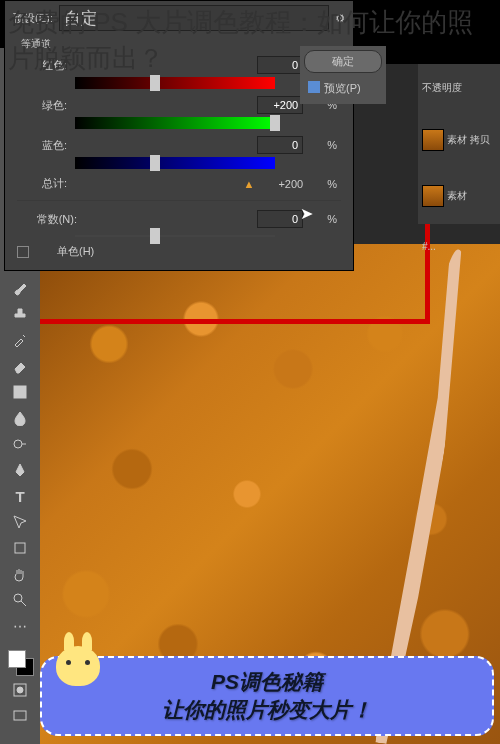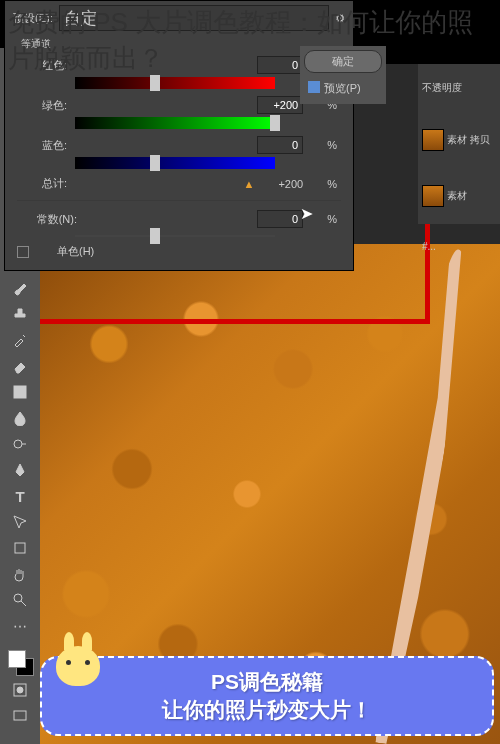--- a/index.html
+++ b/index.html
@@ -60,21 +60,21 @@
 .dialog-side { position: absolute; top: 0; left: 300px; width: 86px; display:flex; flex-direction:column; gap:4px; padding: 4px; background:#535353; font-size:11px; color:#ccc; z-index:11;margin-top:46px; }
 .dlg-btn { background:#6a6a6a; border:1px solid #333; padding:3px 0; text-align:center; border-radius:10px; }
 .preview-row { display:flex; align-items:flex-start; gap:4px; padding:4px; }
 .preview-row .check { width:12px; height:12px; background:#5a8dd4; }
 
 .right-panel { position: absolute; top: 64px; right: 0; width: 82px; height: 160px; background: #3b3b3b; font-size: 10px; color: #ccc; z-index: 5; }
 .panel-row { display:flex; align-items:center; gap:3px; padding: 17px 4px; }
 .layer-thumb { width: 22px; height: 22px; background: linear-gradient(#c87718,#8a4a0a); border:1px solid #000; }
 
 .banner { position: absolute; bottom: 8px; left: 40px; right: 6px; height: 80px; background: #6878f0; border-radius: 18px; border: 2px dashed #fff; display:flex; flex-direction:column; align-items:center; justify-content:center; z-index:30; }
-.banner-text { color:#ffffff; font-size: 21px; font-weight: bold; text-shadow: 1px 1px 2px rgba(0,0,0,0.3); }
+.banner-text { color:#0f172a; font-size: 21px; font-weight: bold; text-shadow: 1px 1px 2px rgba(0,0,0,0.3); font-style: italic; }
 .bunny { position:absolute; left: 14px; top: -12px; width: 44px; height: 40px; background:#ffe680; border-radius: 50% 50% 45% 45%; }
 .bunny::before, .bunny::after { content:""; position:absolute; width:10px; height:18px; background:#ffe680; border-radius:50% 50% 0 0; top:-14px; }
 .bunny::before { left:8px; } .bunny::after { right:8px; }
 .eyes { position:absolute; top:14px; left:10px; width:24px; display:flex; justify-content:space-between; }
 .eyes span { width:5px; height:5px; background:#333; border-radius:50%; }
 
 .cursor-arrow { position:absolute; top: 204px; left: 300px; z-index: 50; color:#fff; font-size:16px; }
 </style>
 </head>
 <body>

